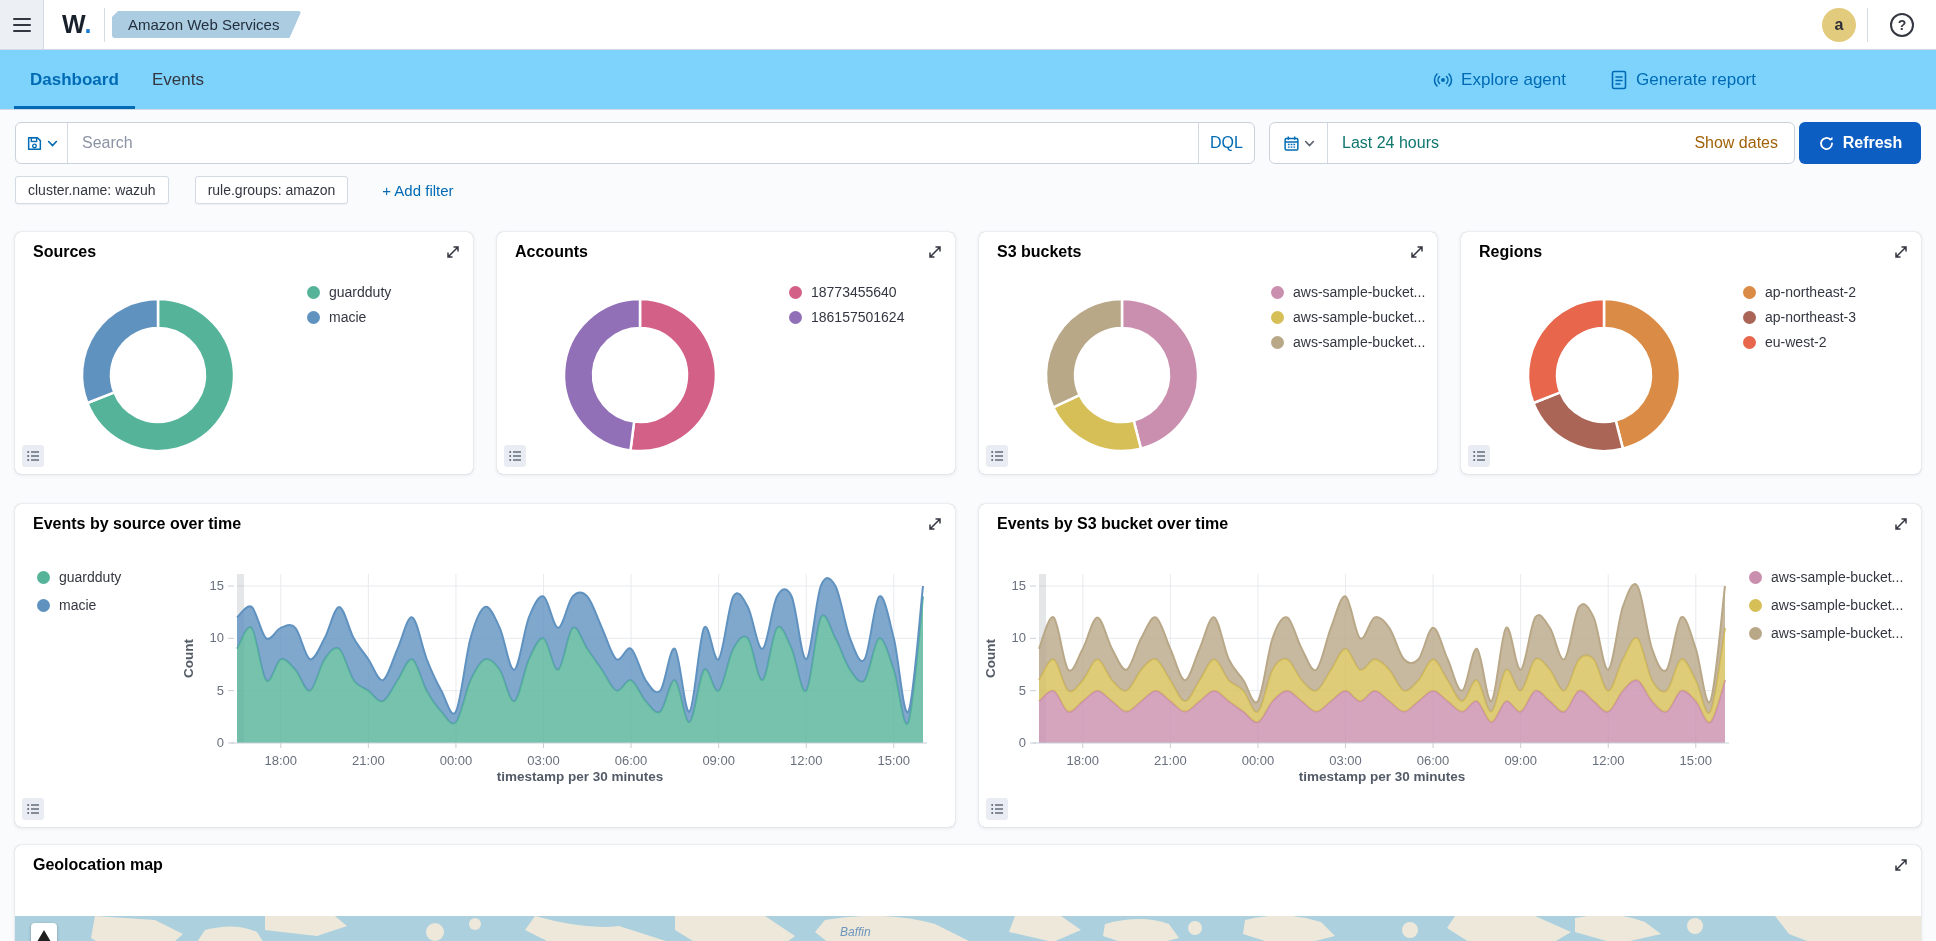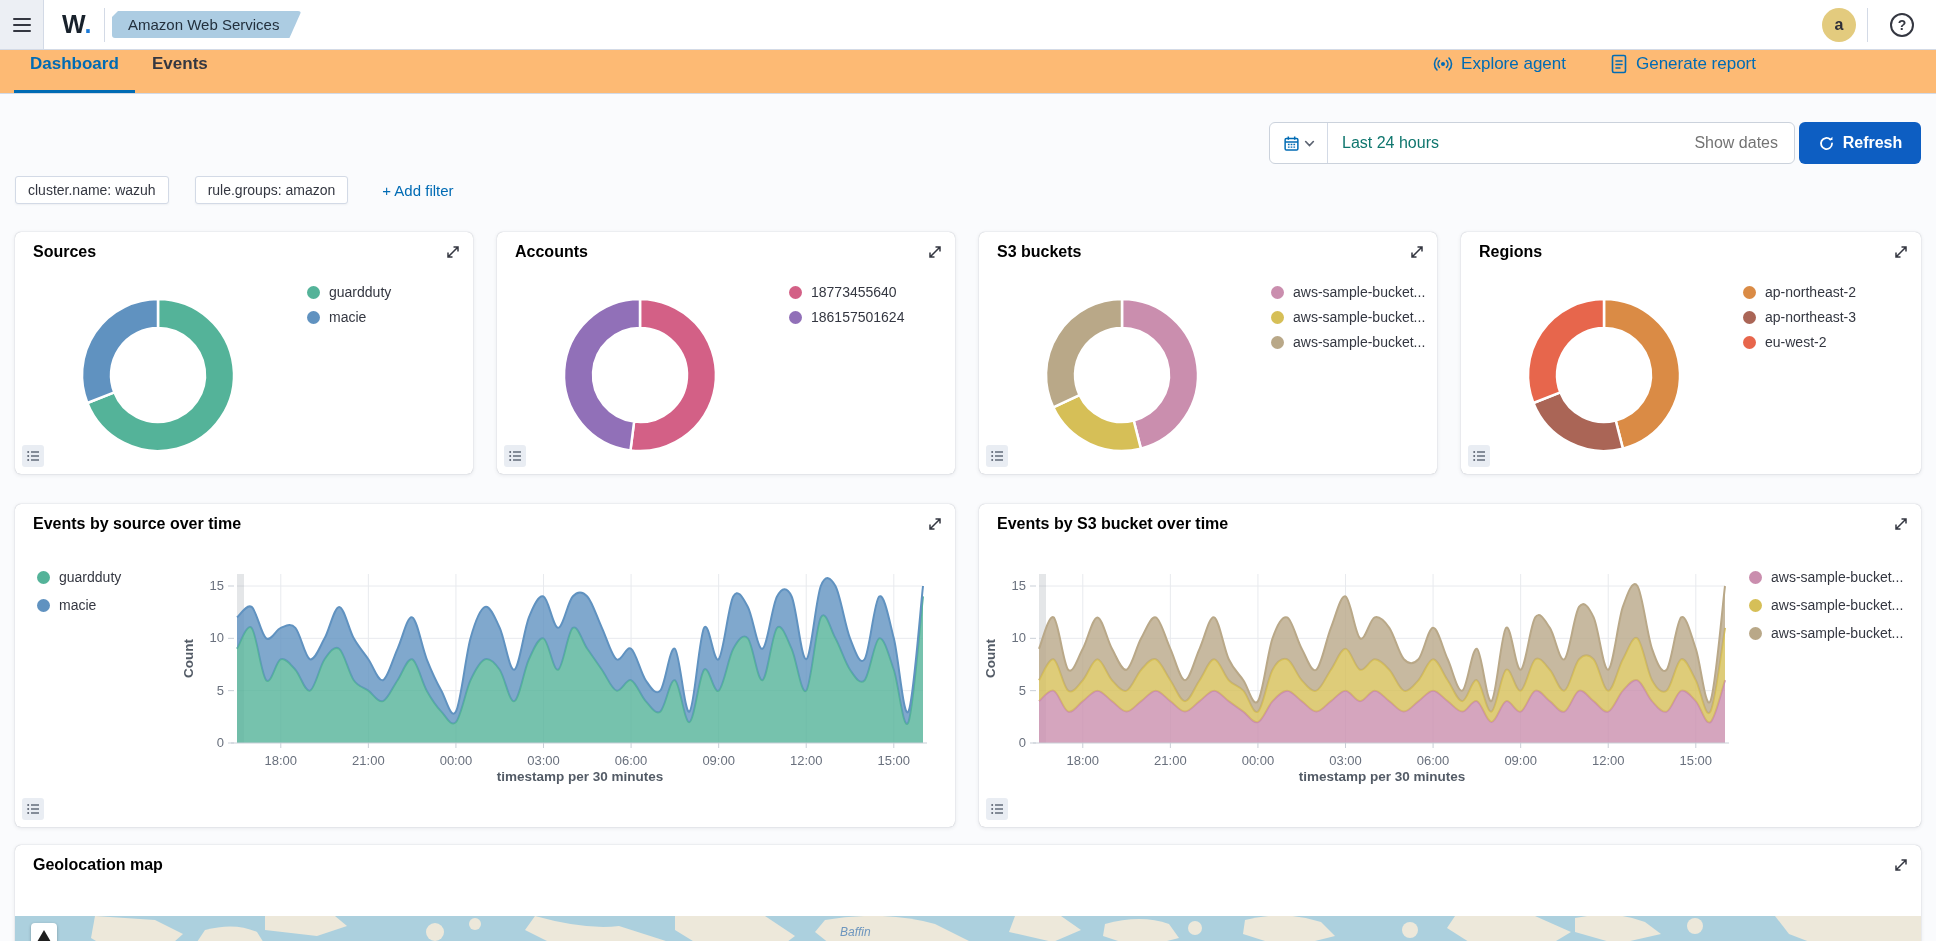--- a/index.html
+++ b/index.html
@@ -11,36 +11,36 @@
   .menu-btn { position:absolute; left:0; top:0; width:44px; height:49px; background:#ECEFF4; border-right:1px solid #D3DAE6; cursor:pointer; display:flex; flex-direction:column; justify-content:center; align-items:center; gap:4px; }
   .menu-btn span { display:block; width:18px; height:2px; background:#343741; border-radius:1px; }
   .logo { position:absolute; left:62px; top:10px; font-size:25px; font-weight:700; color:#18212B; letter-spacing:-1px; }
   .logo b { color:#1B7AD8; }
   .hdr-sep { position:absolute; top:8px; width:1px; height:34px; background:#D3DAE6; }
   .crumb { position:absolute; left:112px; top:11px; height:27px; background:#ACCCE2; color:#23303D; font-size:15px; line-height:27px; padding:0 22px 0 16px; clip-path:polygon(6px 0, 100% 0, calc(100% - 12px) 100%, 0 100%, 0 6px); border-radius:3px; cursor:pointer; }
   .avatar { position:absolute; right:80px; top:8px; width:34px; height:34px; border-radius:50%; background:#E3CB7E; color:#2E2E38; font-size:16px; font-weight:700; text-align:center; line-height:34px; cursor:pointer; }
   .help-btn { position:absolute; right:22px; top:13px; width:24px; height:24px; border:2px solid #343741; border-radius:50%; color:#343741; font-size:14px; font-weight:700; text-align:center; line-height:20px; cursor:pointer; }
 
   
-  .tabsbar { position:absolute; top:34px; left:0; right:0; height:60px; background:#fdba74; border-bottom:1px solid #D3DAE6; z-index:4; }
-  .tab { position:absolute; top:0; height:59px; line-height:59px; font-size:17px; cursor:pointer; padding:0 16px; color:#343741;font-weight:bold; }
+  .tabsbar { position:absolute; top:50px; left:0; right:0; height:60px; background:#7dd3fc; border-bottom:1px solid #D3DAE6; z-index:4; }
+  .tab { position:absolute; top:0; height:59px; line-height:59px; font-size:17px; cursor:pointer; padding:0 16px; color:#343741; }
   .tab.active { color:#006BB4; font-weight:600; border-bottom:3px solid #006BB4; }
   .top-link { position:absolute; top:0; height:59px; line-height:59px; font-size:17px; color:#006BB4; cursor:pointer; display:flex; align-items:center; gap:8px; }
 
   
   .qrow { position:absolute; top:122px; left:15px; right:15px; height:42px; }
   .searchbox { position:absolute; left:0; top:0; width:1240px; height:42px; background:#fff; border:1px solid #CBD2DC; border-radius:6px; display:flex; align-items:center; }
   .save-seg { width:52px; height:100%; border-right:1px solid #D3DAE6; display:flex; align-items:center; justify-content:center; gap:4px; cursor:pointer; }
   .search-input { flex:1; border:none; outline:none; font-size:16px; color:#343741; padding:0 14px; font-family:"Liberation Sans",sans-serif; background:transparent; }
   .search-input::placeholder { color:#8B93A4; }
   .dql { width:56px; text-align:center; color:#006BB4; font-size:16px; border-left:1px solid #D3DAE6; line-height:40px; cursor:pointer; }
   .datebox { position:absolute; left:1254px; top:0; width:526px; height:42px; background:#fff; border:1px solid #CBD2DC; border-radius:6px; display:flex; align-items:center; }
   .cal-seg { width:58px; height:100%; border-right:1px solid #D3DAE6; display:flex; align-items:center; justify-content:center; gap:4px; cursor:pointer; }
   .date-txt { flex:1; font-size:16px; color:#0f766e; padding-left:14px; cursor:pointer; }
-  .show-dates { font-size:16px; color:#737373; padding-right:16px; cursor:pointer; }
+  .show-dates { font-size:16px; color:#a16207; padding-right:16px; cursor:pointer; }
   .refresh-btn { position:absolute; right:0; top:0; width:122px; height:42px; background:#0D5EC2; border:none; border-radius:6px; color:#fff; font-size:16px; font-weight:600; cursor:pointer; display:flex; align-items:center; justify-content:center; gap:8px; font-family:"Liberation Sans",sans-serif; }
 
   
   .frow { position:absolute; top:176px; left:15px; display:flex; align-items:center; gap:26px; }
   .pill { background:#fff; border:1px solid #D3DAE6; border-radius:3px; font-size:14px; color:#343741; padding:5px 12px; cursor:pointer; box-shadow:0 1px 2px rgba(50,60,80,.06); }
   .addf { color:#006BB4; font-size:15px; margin-left:8px; cursor:pointer; }
 
   
   .panel { position:absolute; background:#fff; border-radius:6px; box-shadow:0 0 1px rgba(30,40,60,.35), 0 1px 4px rgba(30,40,60,.1); }
   .ptitle { position:absolute; top:11px; left:18px; font-size:16px; font-weight:700; color:#000000; }
@@ -89,20 +89,34 @@
     <div class="top-link" style="right:370px">
       <svg width="20" height="20" viewBox="0 0 20 20">
         <circle cx="10" cy="10" r="2" fill="#006BB4"></circle>
         <path d="M6.5 13.5a5 5 0 0 1 0-7 M13.5 6.5a5 5 0 0 1 0 7 M4 16a8.4 8.4 0 0 1 0-12 M16 4a8.4 8.4 0 0 1 0 12" stroke="#006BB4" stroke-width="1.6" fill="none" stroke-linecap="round"></path>
       </svg>
       <span>Explore agent</span>
     </div>
   </div>
 
   <div class="qrow">
+    <div class="searchbox">
+      <div class="save-seg">
+        <svg width="17" height="17" viewBox="0 0 16 16">
+          <path d="M2.5 2.5h8.2l2.8 2.8v8.2h-11z" fill="none" stroke="#006BB4" stroke-width="1.4" stroke-linejoin="round"></path>
+          <rect x="5" y="2.5" width="5" height="3.6" fill="none" stroke="#006BB4" stroke-width="1.3"></rect>
+          <circle cx="8" cy="10.3" r="1.7" fill="none" stroke="#006BB4" stroke-width="1.3"></circle>
+        </svg>
+        <svg width="11" height="11" viewBox="0 0 10 10">
+          <path d="M1.5 3.2 5 6.8 8.5 3.2" fill="none" stroke="#006BB4" stroke-width="1.5" stroke-linecap="round"></path>
+        </svg>
+      </div>
+      <input class="search-input" placeholder="Search" style="">
+      <div class="dql">DQL</div>
+    </div>
     <div class="datebox">
       <div class="cal-seg">
         <svg width="17" height="17" viewBox="0 0 16 16">
           <rect x="2" y="3.2" width="12" height="11" rx="1.2" fill="none" stroke="#006BB4" stroke-width="1.4"></rect>
           <path d="M5 1.4v3 M11 1.4v3 M2 6.6h12" stroke="#006BB4" stroke-width="1.4"></path>
           <path d="M4.6 9h1.6M7.2 9h1.6M9.8 9h1.6M4.6 11.4h1.6M7.2 11.4h1.6M9.8 11.4h1.6" stroke="#006BB4" stroke-width="1.3"></path>
         </svg>
         <svg width="11" height="11" viewBox="0 0 10 10">
           <path d="M1.5 3.2 5 6.8 8.5 3.2" fill="none" stroke="#5A6270" stroke-width="1.5" stroke-linecap="round"></path>
         </svg>

